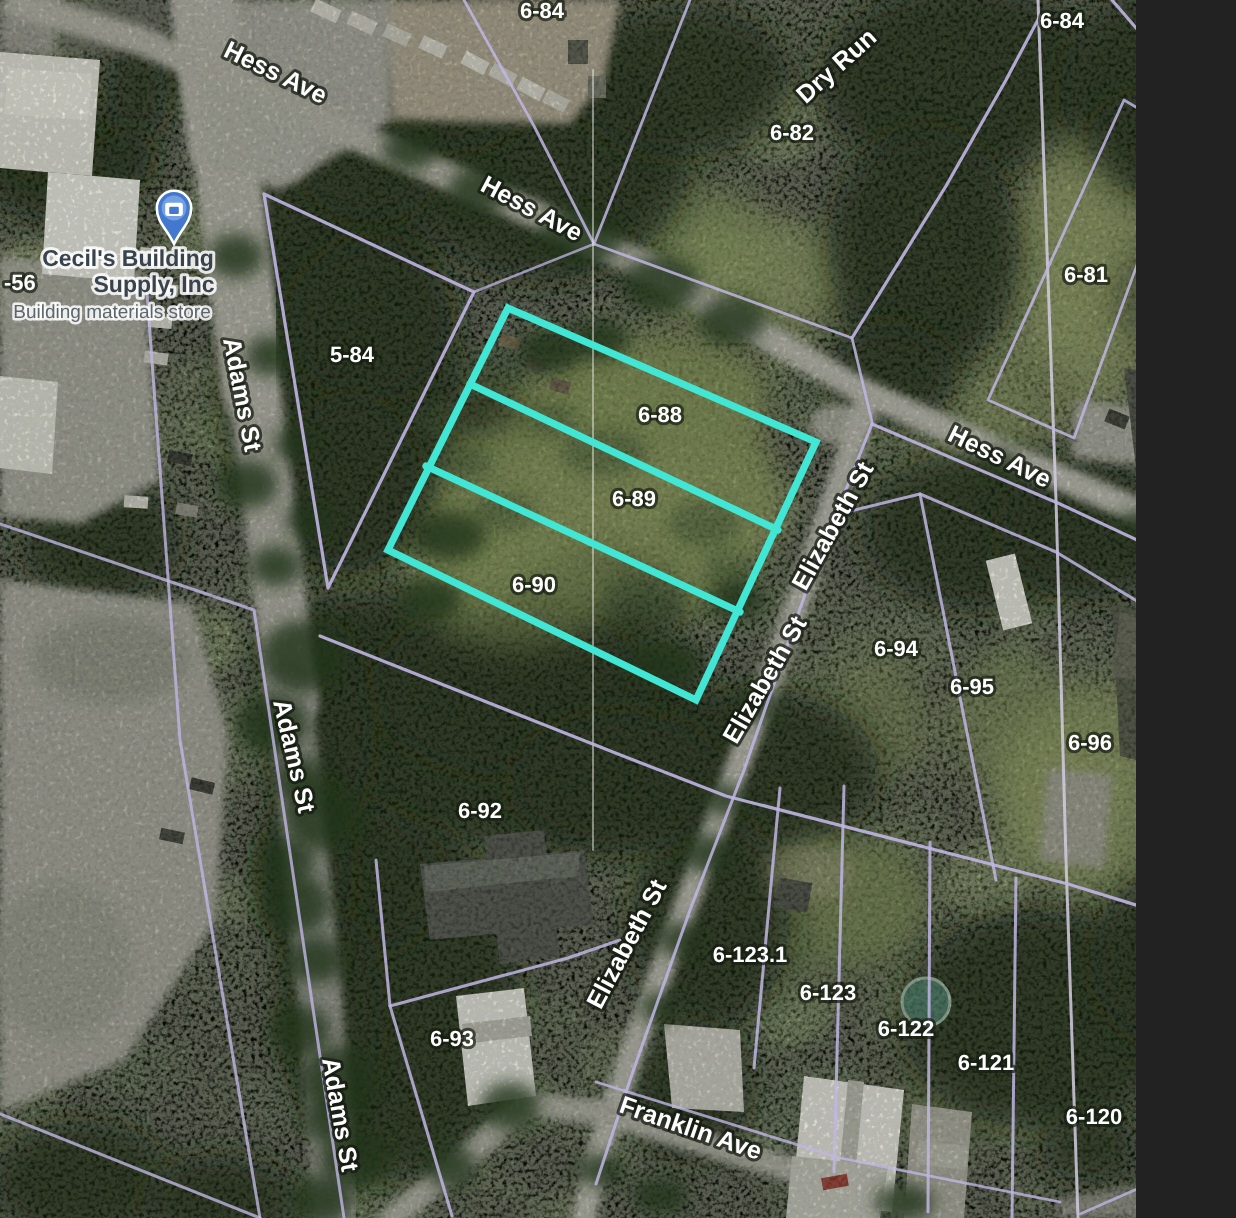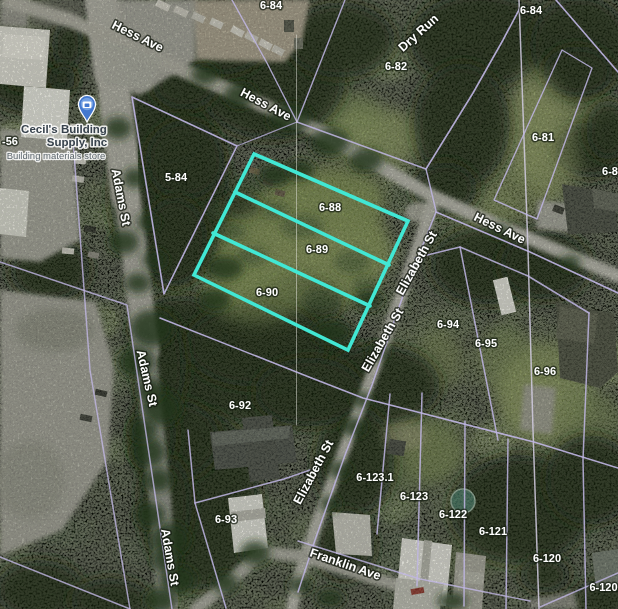--- a/index.html
+++ b/index.html
@@ -1,12 +1,12 @@
 <!DOCTYPE html>
-<html><head><meta charset="utf-8"><style>html,body{margin:0;padding:0;background:#222;}#map{width:618px;height:609px;overflow:hidden;position:relative;}text{font-family:"Liberation Sans",sans-serif;}</style></head><body>
+<html><head><meta charset="utf-8"><style>html,body{margin:0;padding:0;background:#222;}#map{width:568px;height:609px;overflow:hidden;position:relative;}text{font-family:"Liberation Sans",sans-serif;}</style></head><body>
 <div id="map">
 <svg width="618" height="609" viewBox="0 0 618 609">
 <defs>
         <filter id="b2" x="-40%" y="-40%" width="180%" height="180%">
           <feGaussianBlur stdDeviation="2"></feGaussianBlur>
         </filter>
         <filter id="b4" x="-40%" y="-40%" width="180%" height="180%">
           <feGaussianBlur stdDeviation="4"></feGaussianBlur>
         </filter>
         <filter id="b8" x="-60%" y="-60%" width="220%" height="220%">

